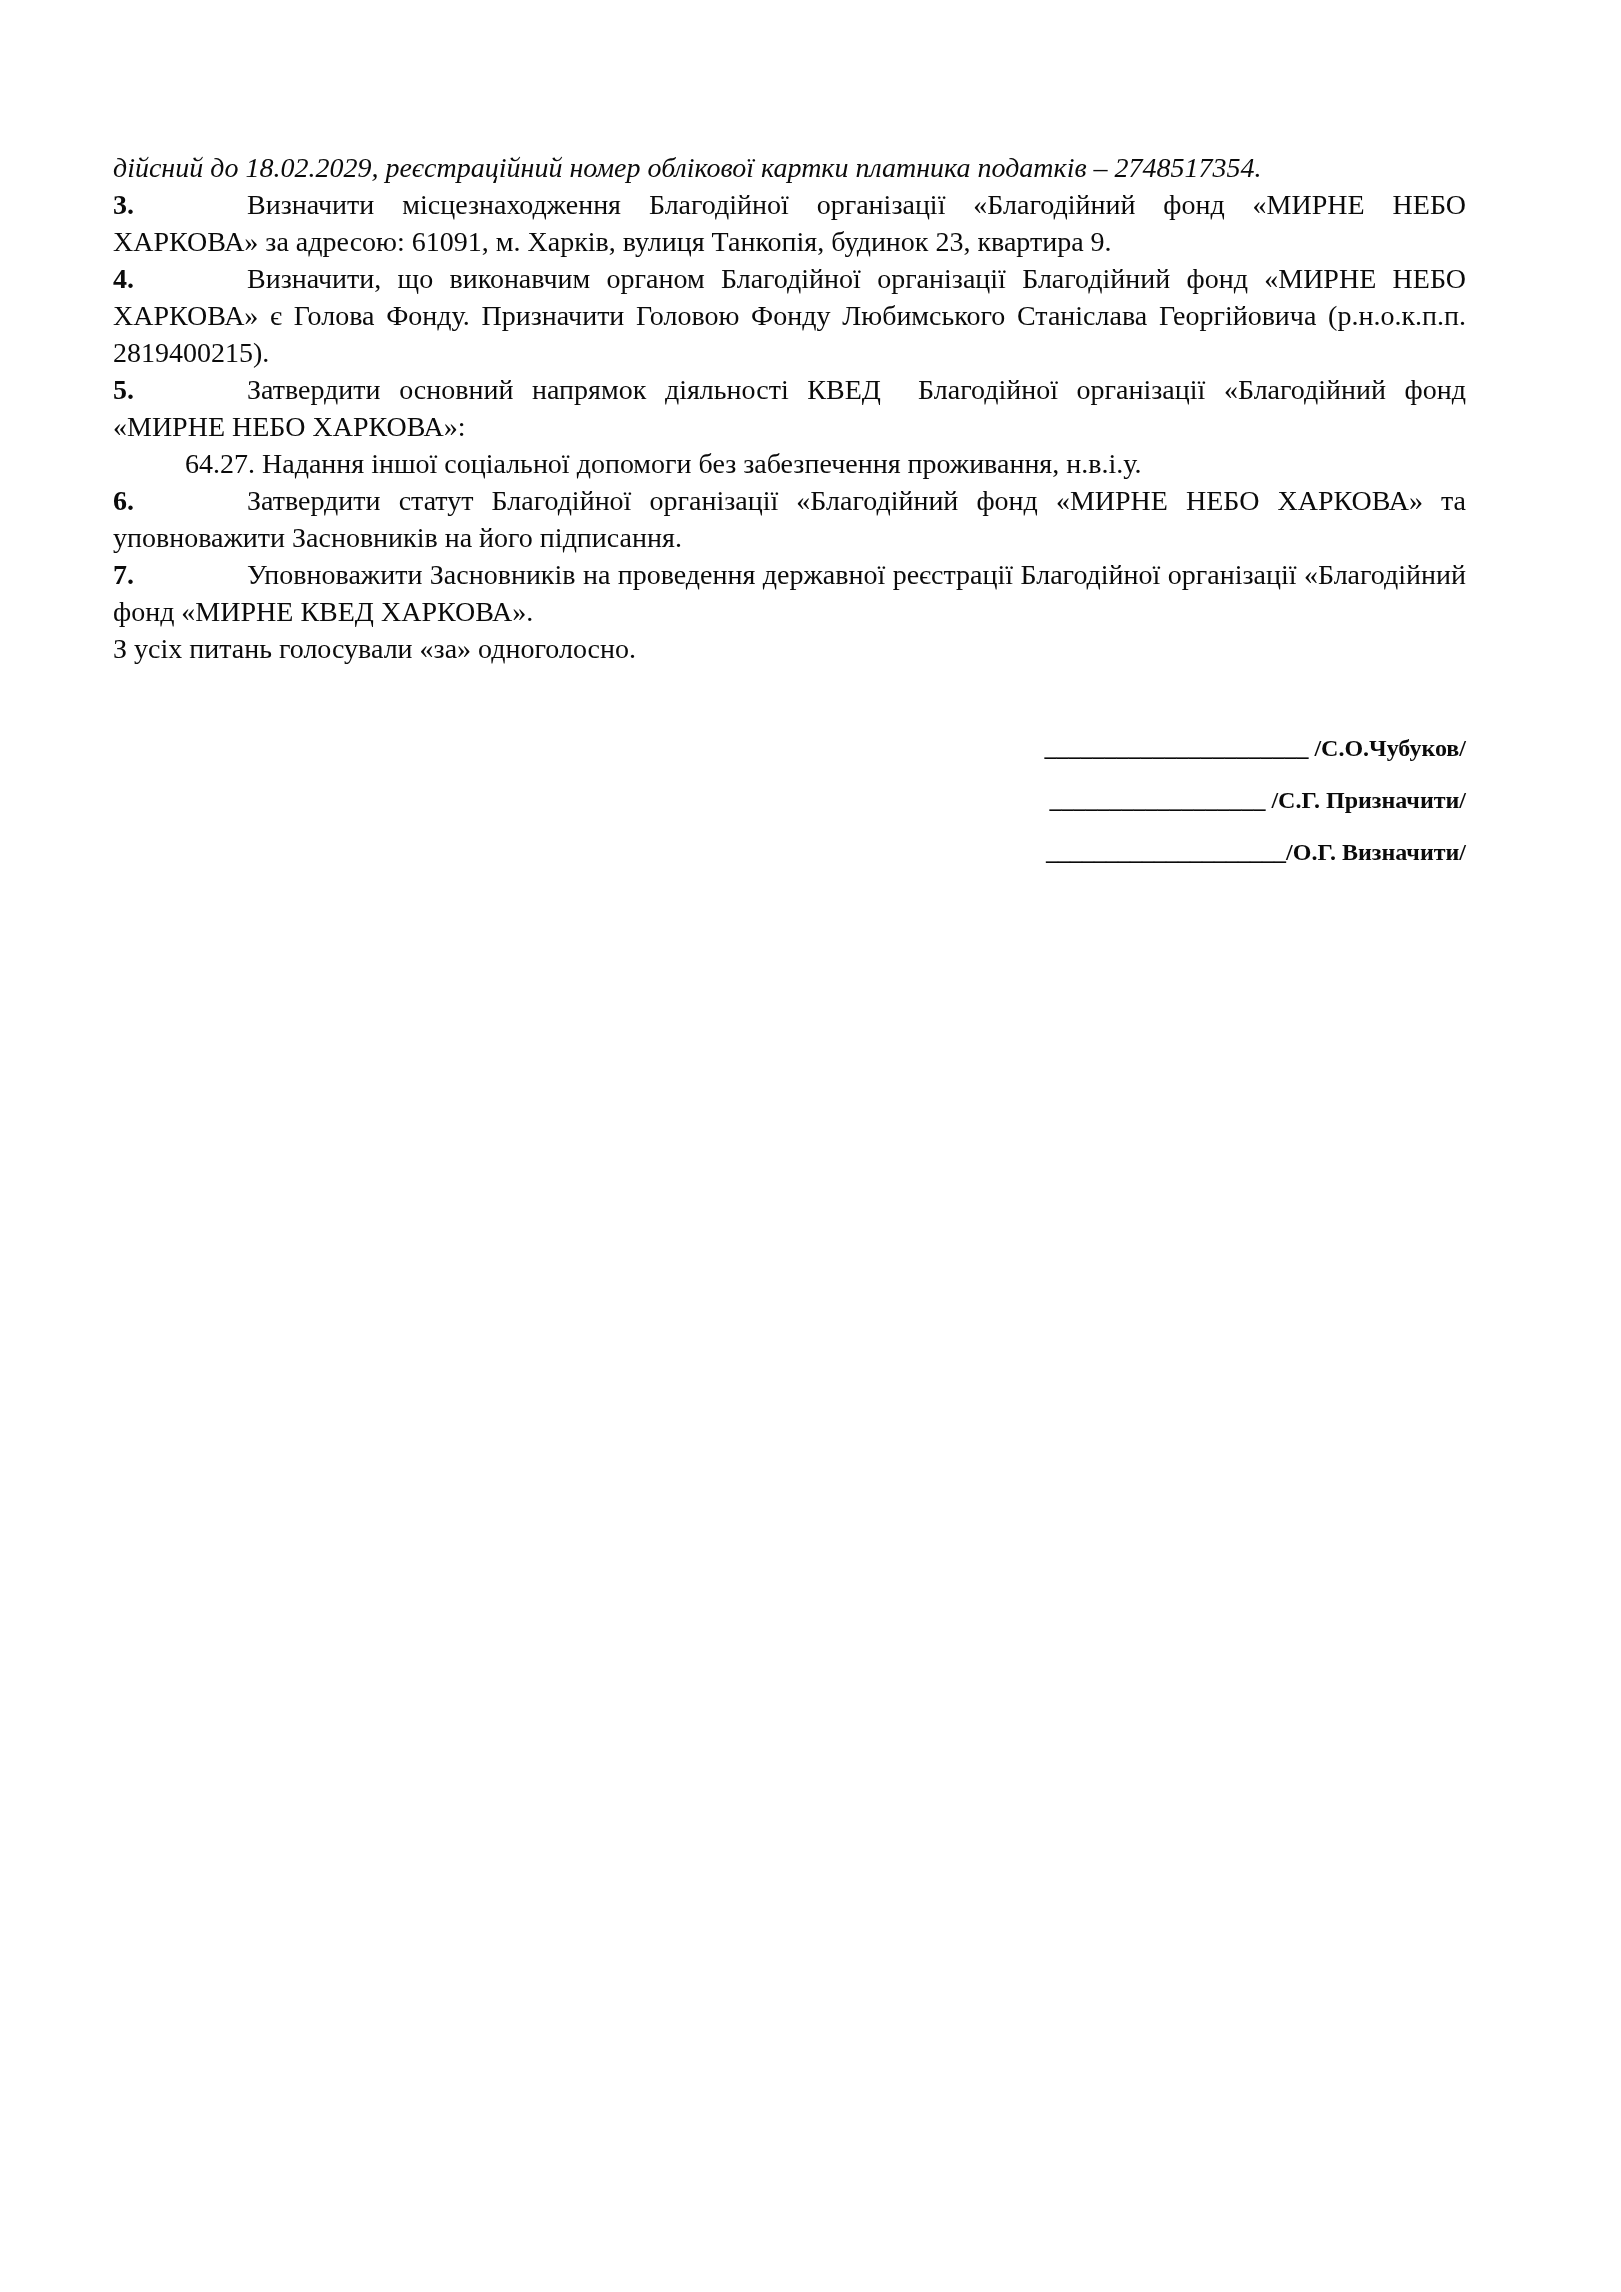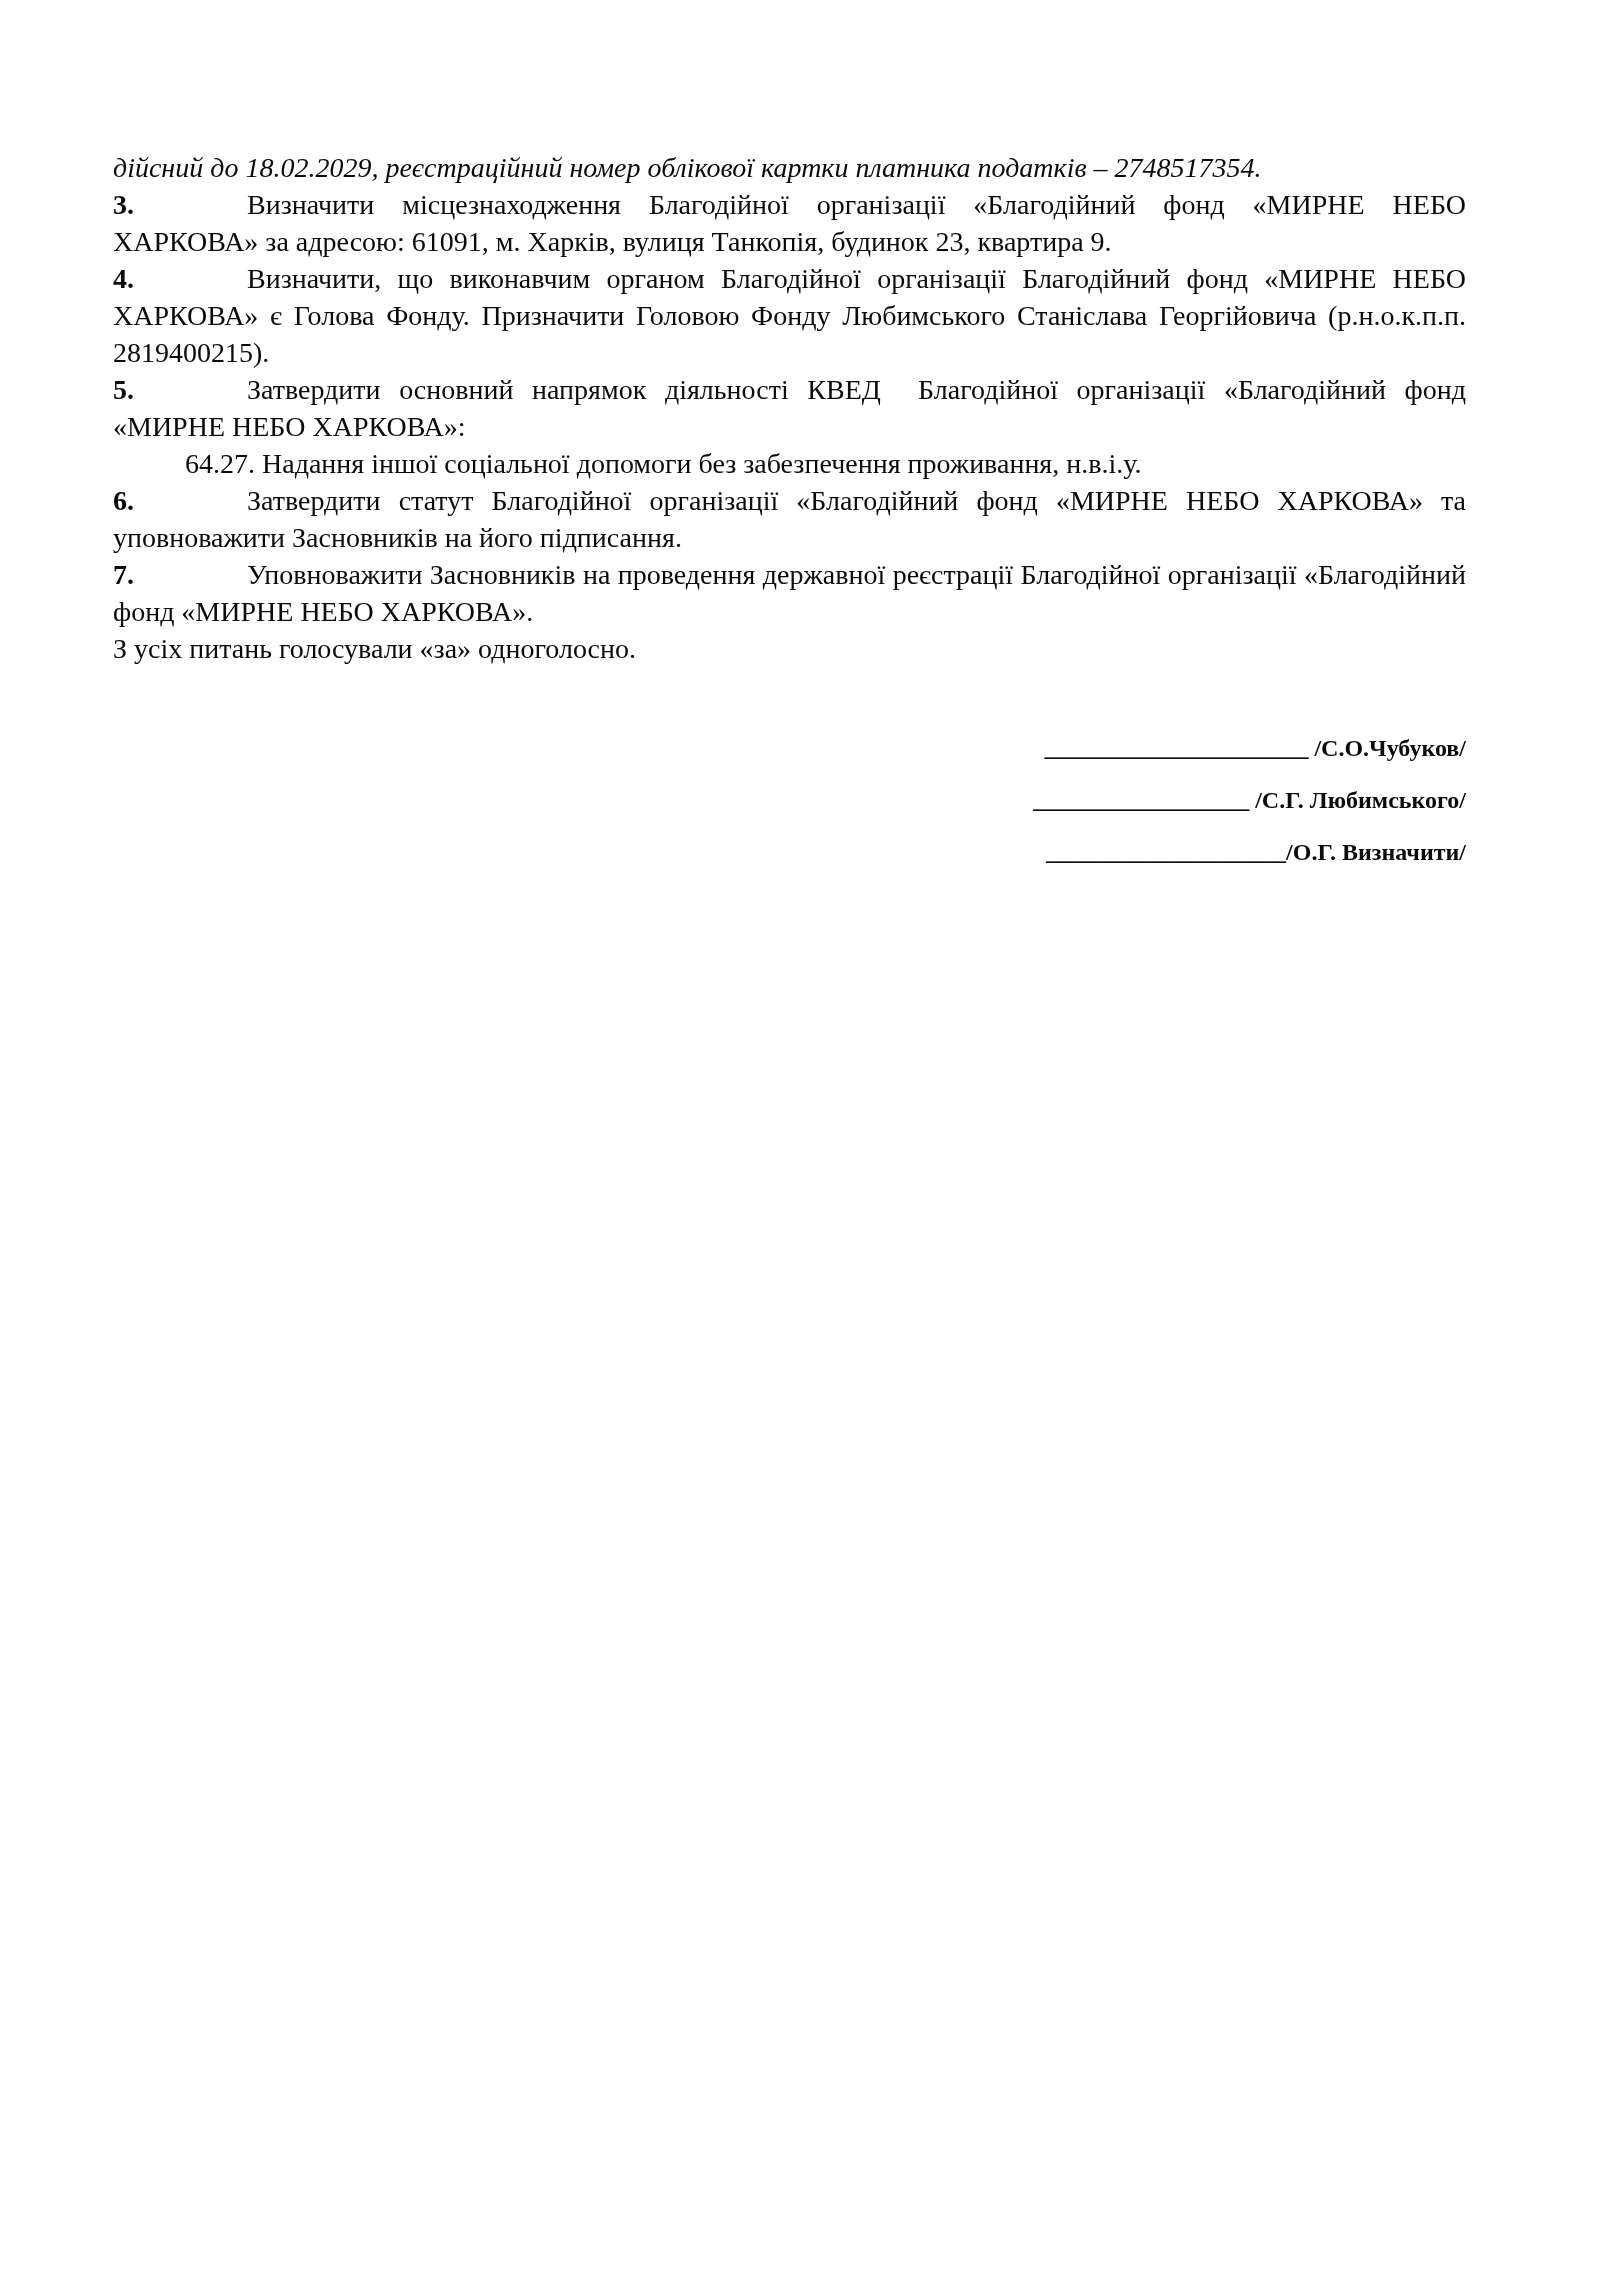--- a/index.html
+++ b/index.html
@@ -62,24 +62,24 @@
   <p><span class="item-num">3.</span><span>Визначити місцезнаходження Благодійної організації «Благодійний фонд «МИРНЕ НЕБО ХАРКОВА» за адресою: 61091, м. Харків, вулиця Танкопія, будинок 23, квартира 9.</span></p>
 
   <p><span class="item-num">4.</span><span>Визначити, що виконавчим органом Благодійної організації Благодійний фонд «МИРНЕ НЕБО ХАРКОВА» є Голова Фонду. Призначити Головою Фонду Любимського Станіслава Георгійовича (р.н.о.к.п.п. 2819400215).</span></p>
 
   <p><span class="item-num">5.</span><span>Затвердити основний напрямок діяльності КВЕД&nbsp; Благодійної організації «Благодійний фонд «МИРНЕ НЕБО ХАРКОВА»:</span></p>
 
   <p class="kved-line">64.27. Надання іншої соціальної допомоги без забезпечення проживання, н.в.і.у.</p>
 
   <p><span class="item-num">6.</span><span>Затвердити статут Благодійної організації «Благодійний фонд «МИРНЕ НЕБО ХАРКОВА» та уповноважити Засновників на його підписання.</span></p>
 
-  <p><span class="item-num">7.</span><span>Уповноважити Засновників на проведення державної реєстрації Благодійної організації «Благодійний фонд «МИРНЕ НЕБО ХАРКОВА».</span></p>
+  <p><span class="item-num">7.</span><span>Уповноважити Засновників на проведення державної реєстрації Благодійної організації «Благодійний фонд «МИРНЕ КВЕД ХАРКОВА».</span></p>
 
   <p class="vote-line">З усіх питань голосували «за» одноголосно.</p>
 
   <div class="sig-block">
     <div class="sig-row"><span>______________________</span><span> /С.О.Чубуков/</span></div>
-    <div class="sig-row"><span>__________________</span><span> /С.Г. Любимського/</span></div>
+    <div class="sig-row"><span>__________________</span><span> /С.Г. Призначити/</span></div>
     <div class="sig-row"><span>____________________</span><span>/О.Г. Визначити/</span></div>
   </div>
 
 </div>
 
 
 </body></html>

